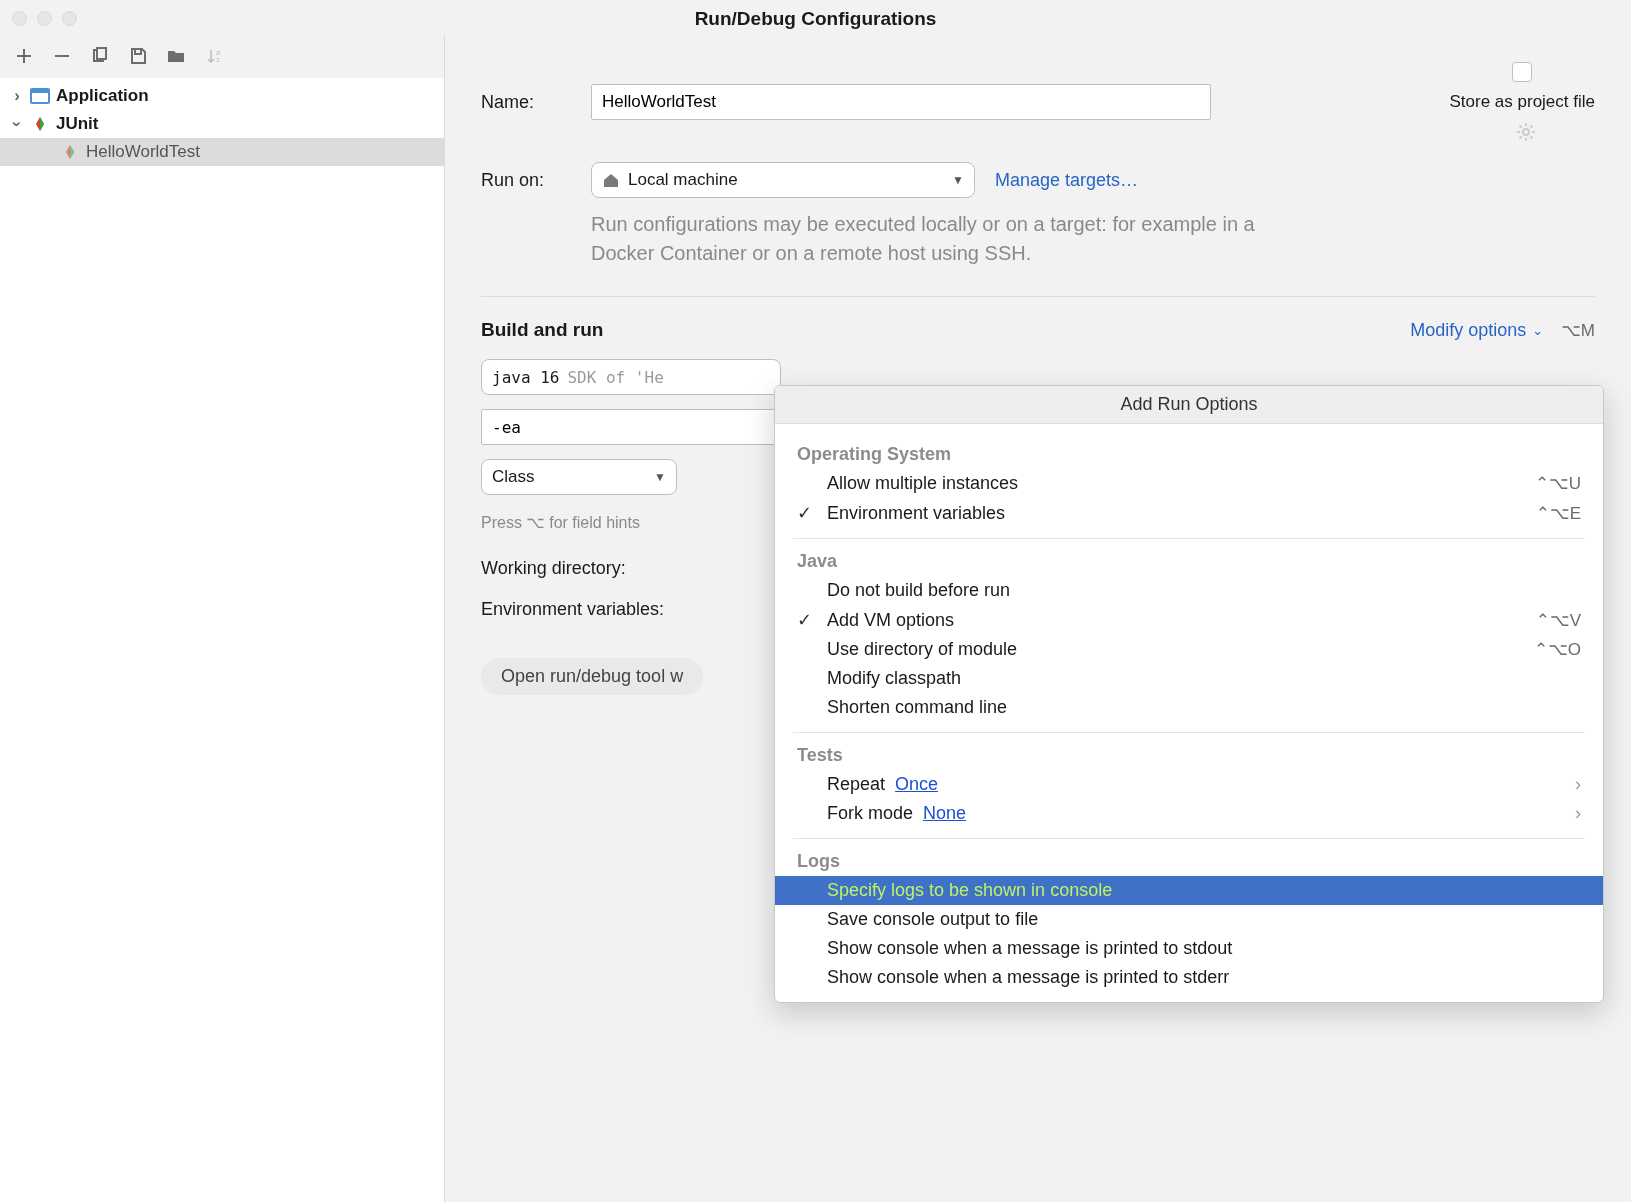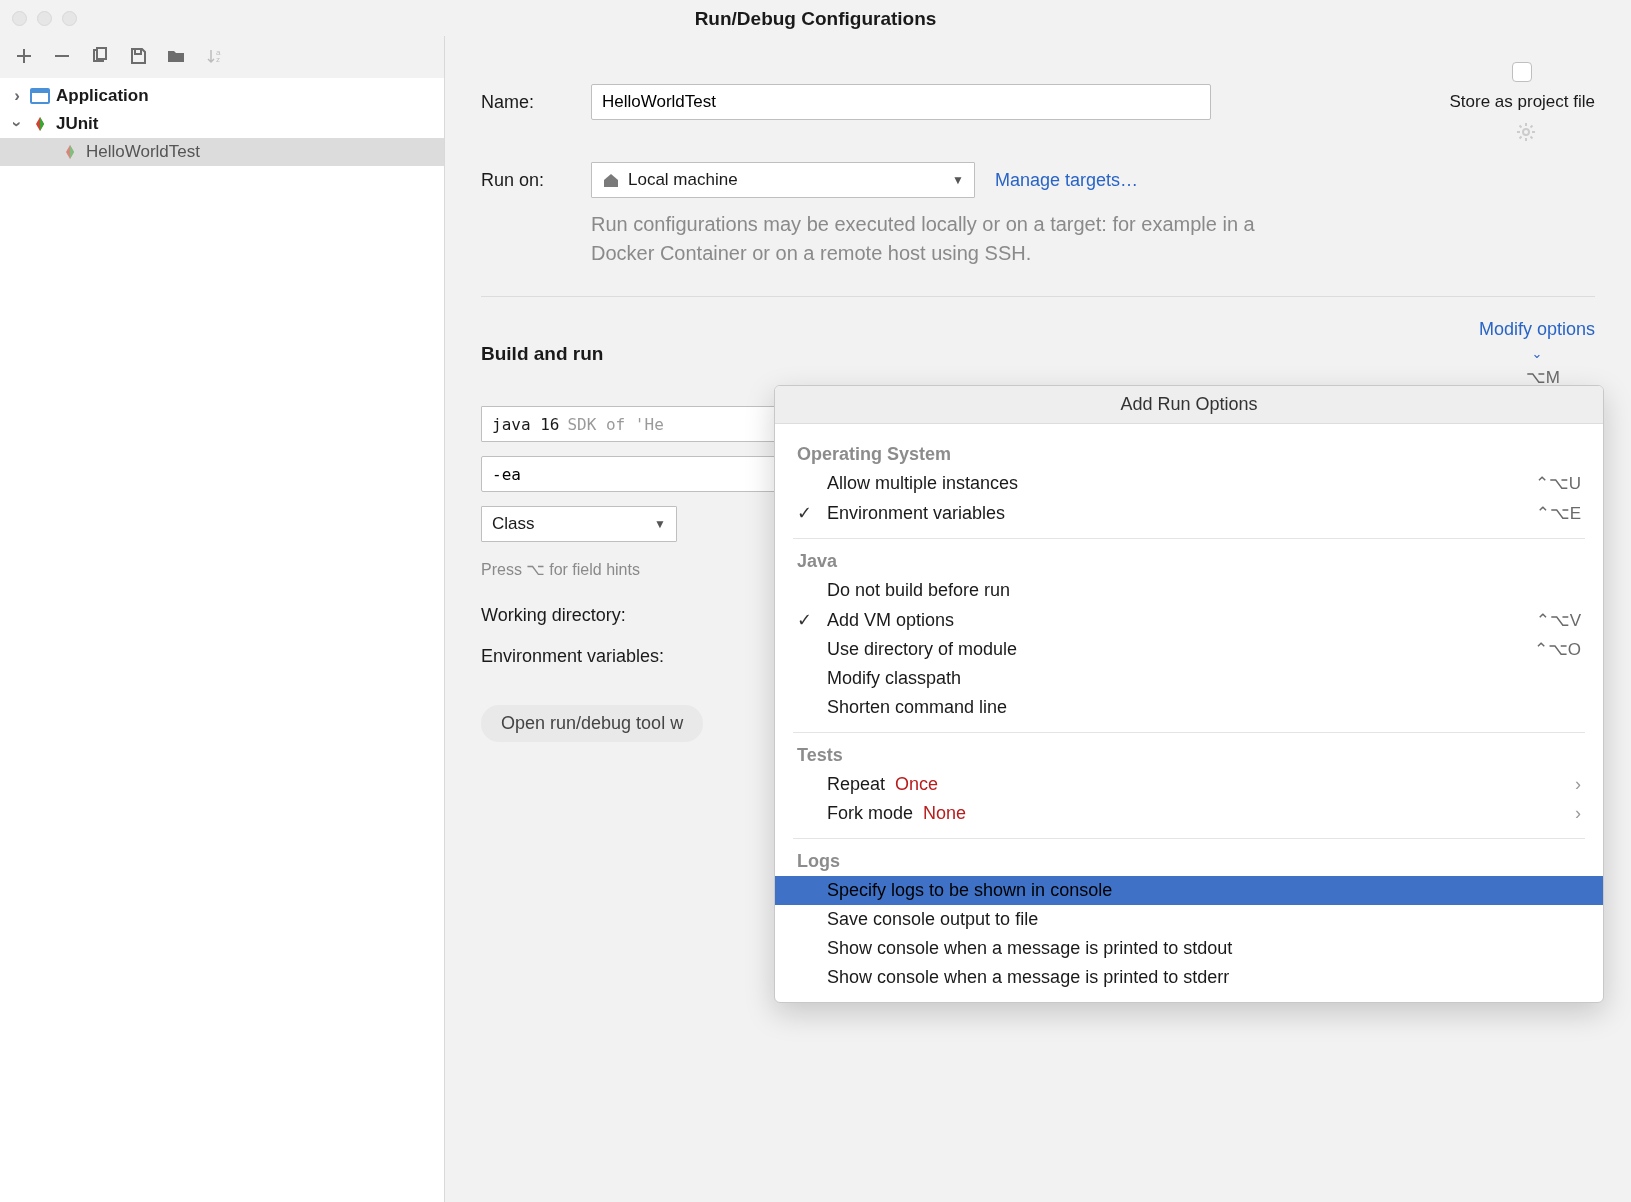--- a/index.html
+++ b/index.html
@@ -73,38 +73,38 @@
   border-radius: 2px; padding: 0 10px; font-size: 17px;
   font-family: inherit;
 }
 .name-input { width: 620px; }
 .store-box { margin-left: auto; display: flex; align-items: center; gap: 10px; flex-direction: column; }
 .checkbox { width: 20px; height: 20px; border: 1px solid #bfbfbf; border-radius: 4px; background: #fff; }
 .gear-faded { opacity: 0.35; margin-left: 8px; }
 
 .select-box {
   height: 36px; background: #fff; border: 1px solid #bfbfbf;
-  border-radius: 1px; padding: 0 10px; display: flex; align-items: center;
+  border-radius: 8px; padding: 0 10px; display: flex; align-items: center;
   gap: 8px; font-size: 17px; position: relative;
 }
 .select-box.runon { width: 384px; }
 .select-caret { margin-left: auto; font-size: 12px; color: #555; }
 .link { color: #2864c7; font-size: 18px; text-decoration: none; margin-left: 20px; cursor:pointer; }
 
 .hint {
   color: #8a8a8a; font-size: 20px; line-height: 1.45;
   margin-left: 110px; max-width: 700px; margin-top: -8px;
 }
 .divider { border: 0; border-top: 1px solid #dcdcdc; margin: 28px 0 22px 0; }
 
 .section-head {
   display: flex; align-items: center; margin-bottom: 18px;
 }
 .section-title { font-weight: 700; font-size: 19px; }
-.modify { margin-left: auto; color: #2864c7; font-size: 18px; display:flex; align-items:center; gap:6px; cursor:pointer;flex-direction:column; }
+.modify { margin-left: auto; color: #2864c7; font-size: 18px; display:flex; align-items:center; gap:6px; cursor:pointer; }
 .kbd { color: #6a6a6a; font-size: 17px; margin-left: 12px; }
 
 .field-stack { display: flex; flex-direction: column; gap: 14px; width: 310px; }
 .sdk-box { font-family: "Menlo","Consolas",monospace; font-size: 16px; }
 .sdk-gray { color: #9a9a9a; }
 .ea-box { font-family: "Menlo","Consolas",monospace; font-size: 16px; }
 .class-box { width: 196px; }
 .field-hint { color: #8a8a8a; font-size: 16px; margin-top: 4px; }
 
 .pair-row { display:flex; align-items:center; margin-top: 26px; }
@@ -139,24 +139,24 @@
   color: #8c8c8c; font-weight: 600; font-size: 18px;
   padding: 12px 22px 4px 22px;
 }
 .opt {
   display: flex; align-items: center;
   padding: 4px 22px 4px 22px; font-size: 18px;
   cursor: pointer;
 }
 .opt .check { width: 30px; color: #333; font-size: 18px; }
 .opt .txt { flex: 1; }
-.opt .val { color: #b91c1c; margin-left: 10px; }
+.opt .val { color: #1d4ed8; margin-left: 10px; text-decoration: underline; }
 .opt .shortcut { color: #6a6a6a; font-size: 17px; }
 .opt .chev { color: #999; font-size: 18px; }
-.opt.selected { background: #3f72c6; color: #000000; }
+.opt.selected { background: #3f72c6; color: #bef264; }
 .opt.selected .check, .opt.selected .val, .opt.selected .shortcut, .opt.selected .chev { color: #fff; }
 .grp-sep { border-top: 1px solid #e4e4e4; margin: 10px 18px 0 18px; }
 
 svg { display: block; }
 </style>
 </head>
 <body>
 
 <div class="titlebar">
   <div class="traffic-lights">

